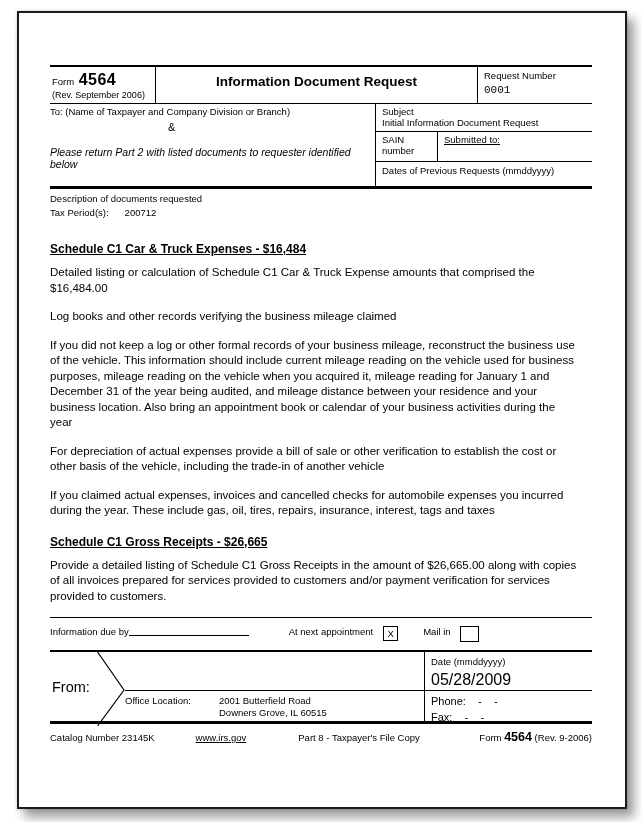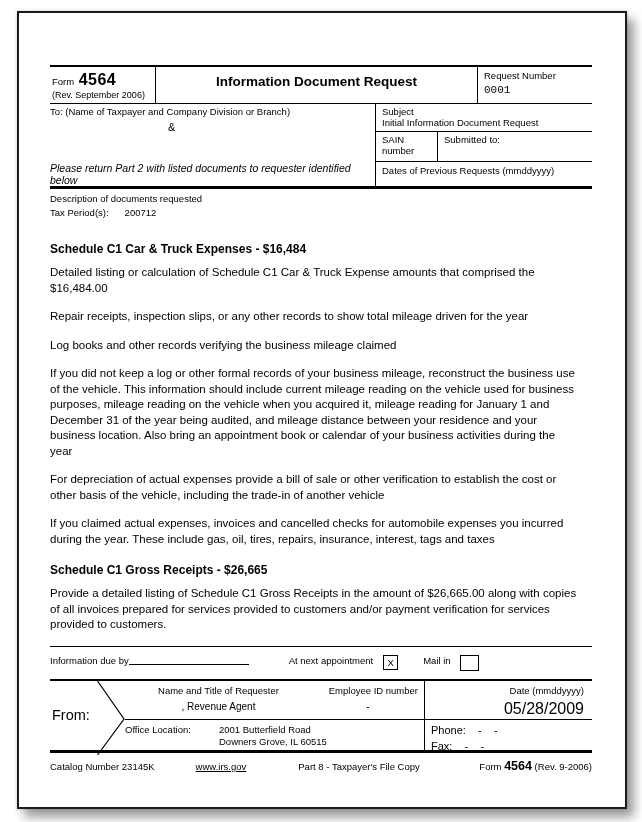--- a/index.html
+++ b/index.html
@@ -19,35 +19,35 @@
   .form-rev{ font-size:9px; margin-top:1px; }
   .cell-title{ flex:1; border-right:1px solid #000; text-align:center; padding-top:4px; }
   .dept{ font-size:7.5px; font-weight:bold; }
   .doc-title{ font-size:13.5px; font-weight:bold; margin-top:3px; }
   .cell-req{ width:114px; padding:3px 0 0 6px; }
   .lbl{ font-size:9.5px; }
   .req-num{ font-family:"Liberation Mono", monospace; font-size:11px; margin-top:3px; }
   .hdr-row2{ display:flex; }
   .to-cell{ width:326px; border-right:1px solid #000; padding:2px 4px 0 0; height:82px; display:flex; flex-direction:column; }
   .amp{ font-size:11px; margin-top:4px; padding-left:118px; }
-  .return-note{ font-size:10.5px; font-style:italic; margin-top:auto; }
+  .return-note{ font-size:10.5px; font-style:italic; margin-top:auto; padding-bottom:16px; }
   .right-col{ flex:1; display:flex; flex-direction:column; }
   .subject-row{ height:28px; border-bottom:1px solid #000; padding:2px 0 0 6px; font-size:9.5px; }
   .subject-val{ font-size:9.5px; }
   .sain-row{ height:30px; border-bottom:1px solid #000; display:flex; font-size:9.5px; }
   .sain-cell{ width:62px; border-right:1px solid #000; padding:2px 0 0 6px; }
-  .submitted-cell{ flex:1; padding:2px 0 0 6px; }
+  .submitted-cell{ flex:1; padding:2px 0 0 6px;text-decoration:underline; }
   .dates-row{ height:24px; padding:3px 0 8px 6px; font-size:9.5px; }
   
   .desc{ margin-top:4px; font-size:9.5px; }
   .taxline{ margin-top:3px; }
   .taxval{ margin-left:16px; }
   
   #doc-sections{ margin-top:24px; width:527px; }
-  .sec-heading{ font-size:12px; font-weight:bold; margin:16px 0 9px 0; }
+  .sec-heading{ font-size:12px; font-weight:bold; text-decoration:underline; margin:16px 0 9px 0; }
   .body-para{ font-size:11.5px; line-height:15.5px; margin-bottom:13px; }
   
   .due-rule{ border-top:1px solid #000; margin-top:10px; }
   .due-row{ margin-top:8px; margin-bottom:8px; font-size:9.5px; display:flex; align-items:flex-start; }
   .fill-line{ display:inline-block; width:120px; border-bottom:1px solid #000; height:10px; }
   .appt-lbl{ margin-left:40px; }
   .cb{ display:inline-block; border:1px solid #000; text-align:center; font-size:9.5px; }
   .cb-x{ width:15px; height:15px; line-height:14px; margin-left:10px; }
   .cb-empty{ width:19px; height:16px; margin-left:9px; }
   .mail-lbl{ margin-left:25px; }
@@ -56,21 +56,21 @@
   .from-label{ position:absolute; left:2px; top:0; height:100%; display:flex; align-items:center; font-size:14.5px; }
   .chevron{ position:absolute; left:47px; top:0; }
   .ft-hline{ position:absolute; left:75px; right:0; top:38px; border-top:1px solid #000; }
   .ft-vline{ position:absolute; left:374px; top:0; bottom:0; border-left:1px solid #000; }
   .ft-rowA-mid{ position:absolute; left:75px; top:0; width:299px; height:38px; display:flex; }
   .name-sub{ flex:1; text-align:center; padding-top:4px; }
   .name-val{ font-size:10px; margin-top:5px; }
   .emp-sub{ width:112px; padding-top:4px; text-align:center; }
   .emp-hdr{ font-size:9.5px; text-align:right; padding-right:6px; }
   .emp-val{ font-size:10px; margin-top:5px; }
-  .ft-rowA-right{ position:absolute; left:374px; top:0; right:8px; height:46px; padding:4px 0 0 7px;text-align:right; }
+  .ft-rowA-right{ position:absolute; left:374px; top:0; right:8px; height:46px; padding:4px 0 0 7px; }
   .date-val{ font-size:16px; margin-top:4px; }
   .ft-rowB-mid{ position:absolute; left:75px; top:38px; width:299px; bottom:0; display:flex; padding-top:5px; font-size:9.5px; }
   .office-lbl{ width:74px; margin-right:20px; }
   .office-addr{ font-size:9.5px; line-height:12px; }
   .ft-rowB-right{ position:absolute; left:374px; top:38px; right:0; bottom:0; padding:5px 0 0 7px; font-size:11px; }
   .pf-line{ white-space:pre; margin-bottom:4px; }
   
   .page-footer{ margin-top:6px; font-size:9.5px; display:flex; align-items:baseline; }
   .f-cat{ }
   .f-www{ margin-left:41px; text-decoration:underline; }
@@ -123,21 +123,20 @@
   <div class="desc">
     <div>Description of documents requested</div>
     <div class="taxline">
       <span>Tax Period(s):</span><span class="taxval">200712</span>
     </div>
   </div>
 
   <div id="doc-sections">
       <div class="sec-heading">Schedule C1 Car &amp; Truck Expenses - $16,484</div>
       <p class="body-para">Detailed listing or calculation of Schedule C1 Car &amp; Truck Expense amounts that comprised the $16,484.00</p>
-      <p class="body-para">Repair receipts, inspection slips, or any other records to show total mileage driven for the year</p>
       <p class="body-para">Log books and other records verifying the business mileage claimed</p>
       <p class="body-para">If you did not keep a log or other formal records of your business mileage, reconstruct the business use of the vehicle. This information should include current mileage reading on the vehicle used for business purposes, mileage reading on the vehicle when you acquired it, mileage reading for January 1 and December 31 of the year being audited, and mileage distance between your residence and your business location. Also bring an appointment book or calendar of your business activities during the year</p>
       <p class="body-para">For depreciation of actual expenses provide a bill of sale or other verification to establish the cost or other basis of the vehicle, including the trade-in of another vehicle</p>
       <p class="body-para">If you claimed actual expenses, invoices and cancelled checks for automobile expenses you incurred during the year. These include gas, oil, tires, repairs, insurance, interest, tags and taxes</p>
       <div class="sec-heading">Schedule C1 Gross Receipts - $26,665</div>
       <p class="body-para">Provide a detailed listing of Schedule C1 Gross Receipts in the amount of $26,665.00 along with copies of all invoices prepared for services provided to customers and/or payment verification for services provided to customers.</p>
     </div>
 
   <div class="due-rule"></div>
   <div class="due-row">
@@ -149,30 +148,20 @@
     <span class="cb cb-empty"></span>
   </div>
 
   <div class="from-table">
     <div class="from-label">From:</div>
     <svg class="chevron" width="28" height="74" viewBox="0 0 28 74">
       <polyline points="0.5,0 27,38 0.5,74" fill="none" stroke="#000" stroke-width="1.2"></polyline>
     </svg>
     <div class="ft-hline"></div>
     <div class="ft-vline"></div>
-    <div class="ft-rowA-mid">
-      <div class="name-sub">
-        <div class="lbl">Name and Title of Requester</div>
-        <div class="name-val">, Revenue Agent</div>
-      </div>
-      <div class="emp-sub">
-        <div class="emp-hdr">Employee ID number</div>
-        <div class="emp-val">-</div>
-      </div>
-    </div>
     <div class="ft-rowA-right">
       <div class="lbl">Date (mmddyyyy)</div>
       <div class="date-val">05/28/2009</div>
     </div>
     <div class="ft-rowB-mid">
       <div class="office-lbl">Office Location:</div>
       <div class="office-addr">
         <div>2001 Butterfield Road</div>
         <div>Downers Grove, IL 60515</div>
       </div>

